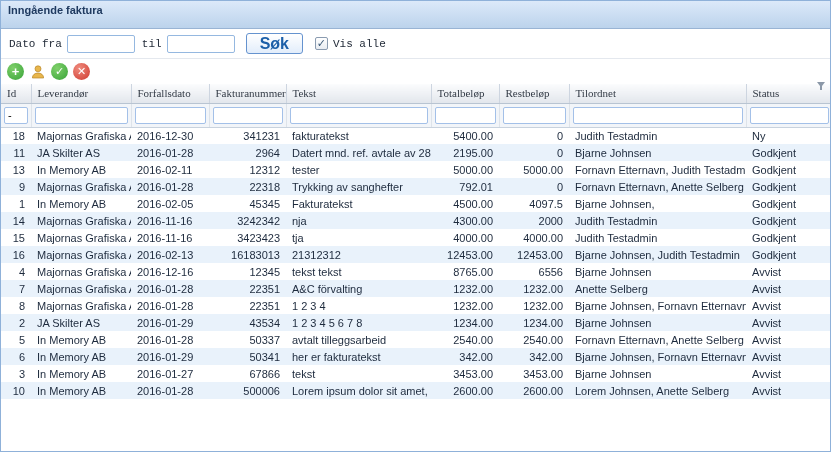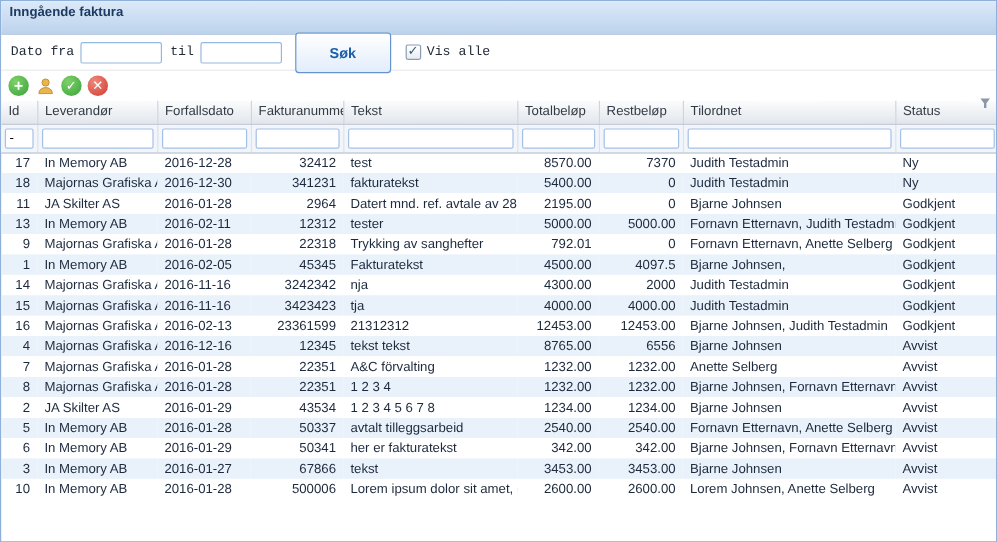--- a/index.html
+++ b/index.html
@@ -42,30 +42,30 @@
     width: 68px;
     height: 18px;
     border: 1px solid #95b8e0;
     border-radius: 2px;
     font-family: inherit;
     font-size: 11px;
     padding: 1px 3px;
     margin-right: 7px;
   }
   .btn {
-    height: 34px;
-    padding: 0 28px;
+    height: 21px;
+    padding: 0 13px;
     margin-left: 4px;
     margin-right: 12px;
     border: 1px solid #6593cf;
     border-radius: 3px;
     background: linear-gradient(#ffffff, #e2edfb);
     color: #1c5fa8;
     font-family: inherit;
-    font-size: 12px;
+    font-size: 16px;
     font-weight: bold;
     cursor: pointer;
   }
   .chk {
     width: 13px;
     height: 13px;
     border: 1px solid #8a9bb0;
     border-radius: 2px;
     background: linear-gradient(#ffffff, #e8ecf1);
     display: inline-flex;
@@ -112,20 +112,21 @@
     font-weight: normal;
     text-align: left;
     padding: 0 6px;
     background: linear-gradient(#fbfcfd, #e2e6ec);
     border-right: 1px solid #cdd5e0;
     border-bottom: 1px solid #b8c4d2;
     color: #333b46;
     white-space: nowrap;
     overflow: hidden;
     cursor: pointer;
+    font-family: Liberation Serif, serif;
   }
   table.grid tr.filter-row td {
     height: 24px;
     padding: 2px 3px;
     background: #f2f5f9;
     border-right: 1px solid #dde3ea;
     border-bottom: 1px solid #c8d2de;
   }
   .filter-input {
     width: 100%;
@@ -217,31 +218,20 @@
           <td><input type="text" class="filter-input" style=""></td>
           <td><input type="text" class="filter-input" style=""></td>
           <td><input type="text" class="filter-input" style=""></td>
           <td><input type="text" class="filter-input" style=""></td>
           <td><input type="text" class="filter-input" style=""></td>
           <td><input type="text" class="filter-input" style=""></td>
         </tr>
     </thead>
     <tbody>
         <tr>
-          <td class="cell al-r">17</td>
-          <td class="cell">In Memory AB</td>
-          <td class="cell">2016-12-28</td>
-          <td class="cell al-r">32412</td>
-          <td class="cell">test</td>
-          <td class="cell al-r">8570.00</td>
-          <td class="cell al-r">7370</td>
-          <td class="cell">Judith Testadmin</td>
-          <td class="cell">Ny</td>
-        </tr>
-        <tr>
           <td class="cell al-r">18</td>
           <td class="cell">Majornas Grafiska AB</td>
           <td class="cell">2016-12-30</td>
           <td class="cell al-r">341231</td>
           <td class="cell">fakturatekst</td>
           <td class="cell al-r">5400.00</td>
           <td class="cell al-r">0</td>
           <td class="cell">Judith Testadmin</td>
           <td class="cell">Ny</td>
         </tr>
@@ -308,21 +298,21 @@
           <td class="cell">tja</td>
           <td class="cell al-r">4000.00</td>
           <td class="cell al-r">4000.00</td>
           <td class="cell">Judith Testadmin</td>
           <td class="cell">Godkjent</td>
         </tr>
         <tr>
           <td class="cell al-r">16</td>
           <td class="cell">Majornas Grafiska AB</td>
           <td class="cell">2016-02-13</td>
-          <td class="cell al-r">23361599</td>
+          <td class="cell al-r">16183013</td>
           <td class="cell">21312312</td>
           <td class="cell al-r">12453.00</td>
           <td class="cell al-r">12453.00</td>
           <td class="cell">Bjarne Johnsen, Judith Testadmin</td>
           <td class="cell">Godkjent</td>
         </tr>
         <tr>
           <td class="cell al-r">4</td>
           <td class="cell">Majornas Grafiska AB</td>
           <td class="cell">2016-12-16</td>

